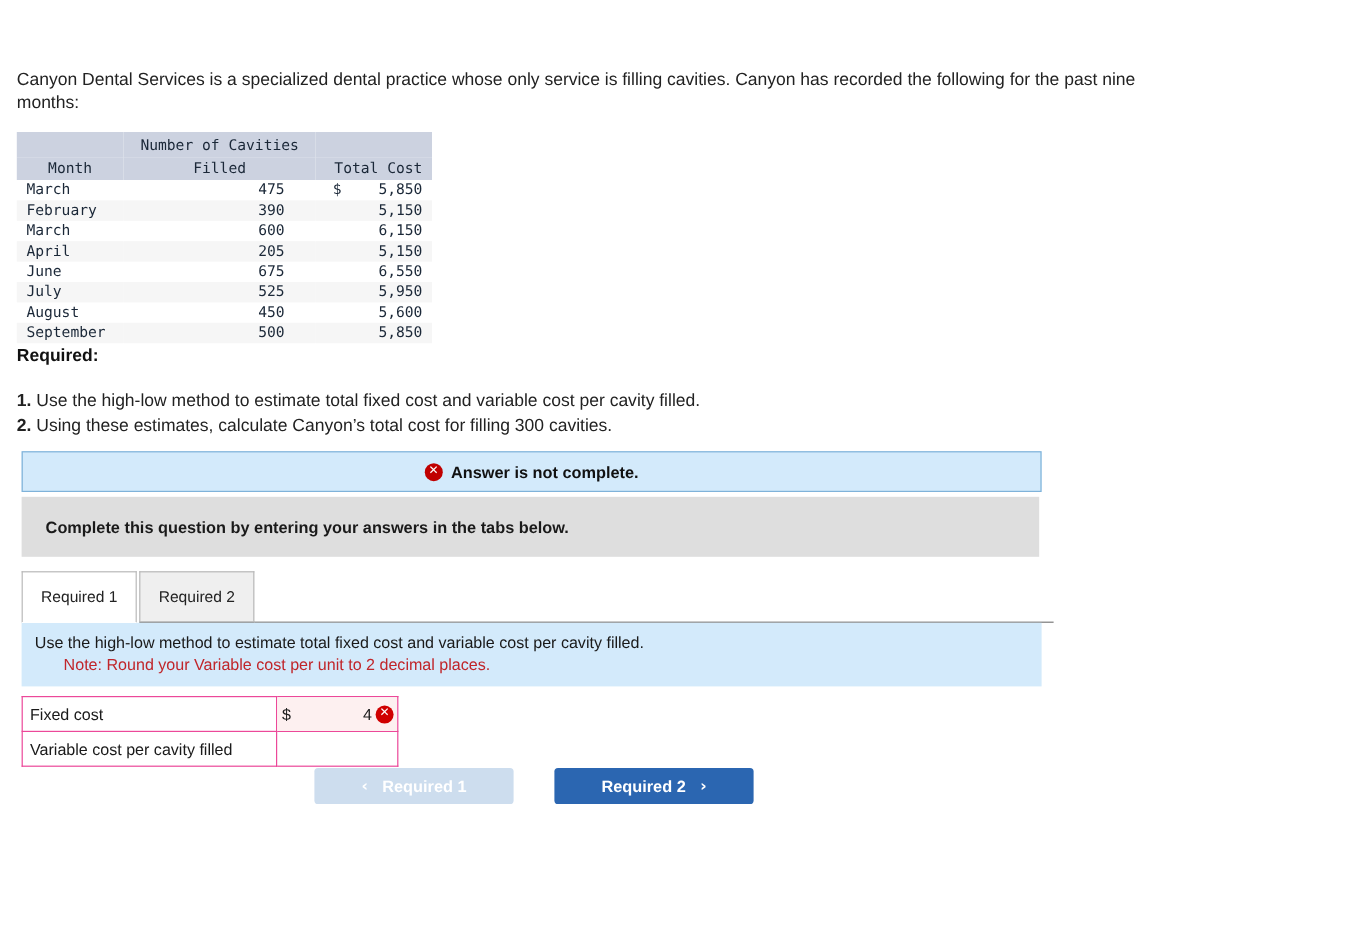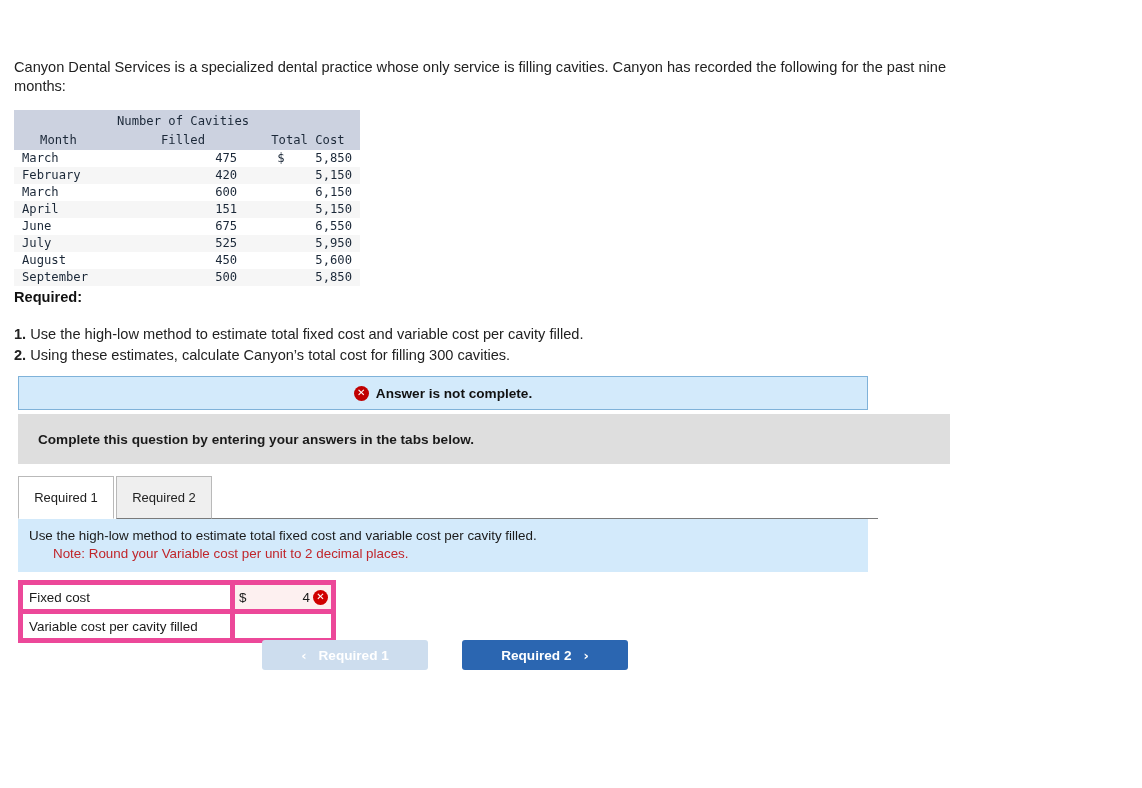--- a/index.html
+++ b/index.html
@@ -46,21 +46,21 @@
     background: #ccd2e0;
     font-weight: normal;
     padding: 2px 8px 2px 8px;
     line-height: 15px;
     white-space: nowrap;
   }
   .data-table thead tr.top-row th {
     padding-top: 4px;
   }
   .data-table thead th.h-month { text-align: center; }
-  .data-table thead th.h-total { text-align: left; }
+  .data-table thead th.h-total { text-align: right; }
   .data-table thead th.blank   { background: #ccd2e0; }
 
   .data-table tbody td {
     padding: 1px 8px;
     line-height: 15px;
     white-space: nowrap;
   }
   .data-table tbody tr:nth-child(even) { background: #f6f6f6; }
   .data-table td.c-month { text-align: left; }
   .data-table td.c-filled { text-align: right; padding-right: 26px; }
@@ -116,21 +116,21 @@
     line-height: 1;
     margin-right: 7px;
     font-family: "DejaVu Sans", sans-serif;
   }
 
   
   .gray-box {
     position: absolute;
     left: 4px;
     top: 356px;
-    width: 932px;
+    width: 848px;
     height: 50px;
     background: #dedede;
     display: flex;
     align-items: center;
     padding-left: 20px;
     box-sizing: border-box;
     font-size: 13.6px;
     font-weight: bold;
     color: #1a1a1a;
   }
@@ -204,21 +204,21 @@
 
   
   .answer-table {
     position: absolute;
     left: 4px;
     top: 522px;
     border-collapse: collapse;
     font-size: 13.4px;
   }
   .answer-table td {
-    border: 5px solid #ec4899;
+    border: 1px solid #ec4899;
     height: 29px;
     box-sizing: border-box;
   }
   .answer-table td.lbl {
     width: 212px;
     padding: 0 0 0 6px;
     color: #1a1a1a;
     white-space: nowrap;
   }
   .answer-table td.val {
@@ -319,31 +319,31 @@
       </tr>
     </thead>
     <tbody id="data-rows">
         <tr>
           <td class="c-month">March</td>
           <td class="c-filled">475</td>
           <td class="c-cost"><span class="dollar">$</span>5,850</td>
         </tr>
         <tr>
           <td class="c-month">February</td>
-          <td class="c-filled">420</td>
+          <td class="c-filled">390</td>
           <td class="c-cost">5,150</td>
         </tr>
         <tr>
           <td class="c-month">March</td>
           <td class="c-filled">600</td>
           <td class="c-cost">6,150</td>
         </tr>
         <tr>
           <td class="c-month">April</td>
-          <td class="c-filled">151</td>
+          <td class="c-filled">205</td>
           <td class="c-cost">5,150</td>
         </tr>
         <tr>
           <td class="c-month">June</td>
           <td class="c-filled">675</td>
           <td class="c-cost">6,550</td>
         </tr>
         <tr>
           <td class="c-month">July</td>
           <td class="c-filled">525</td>

